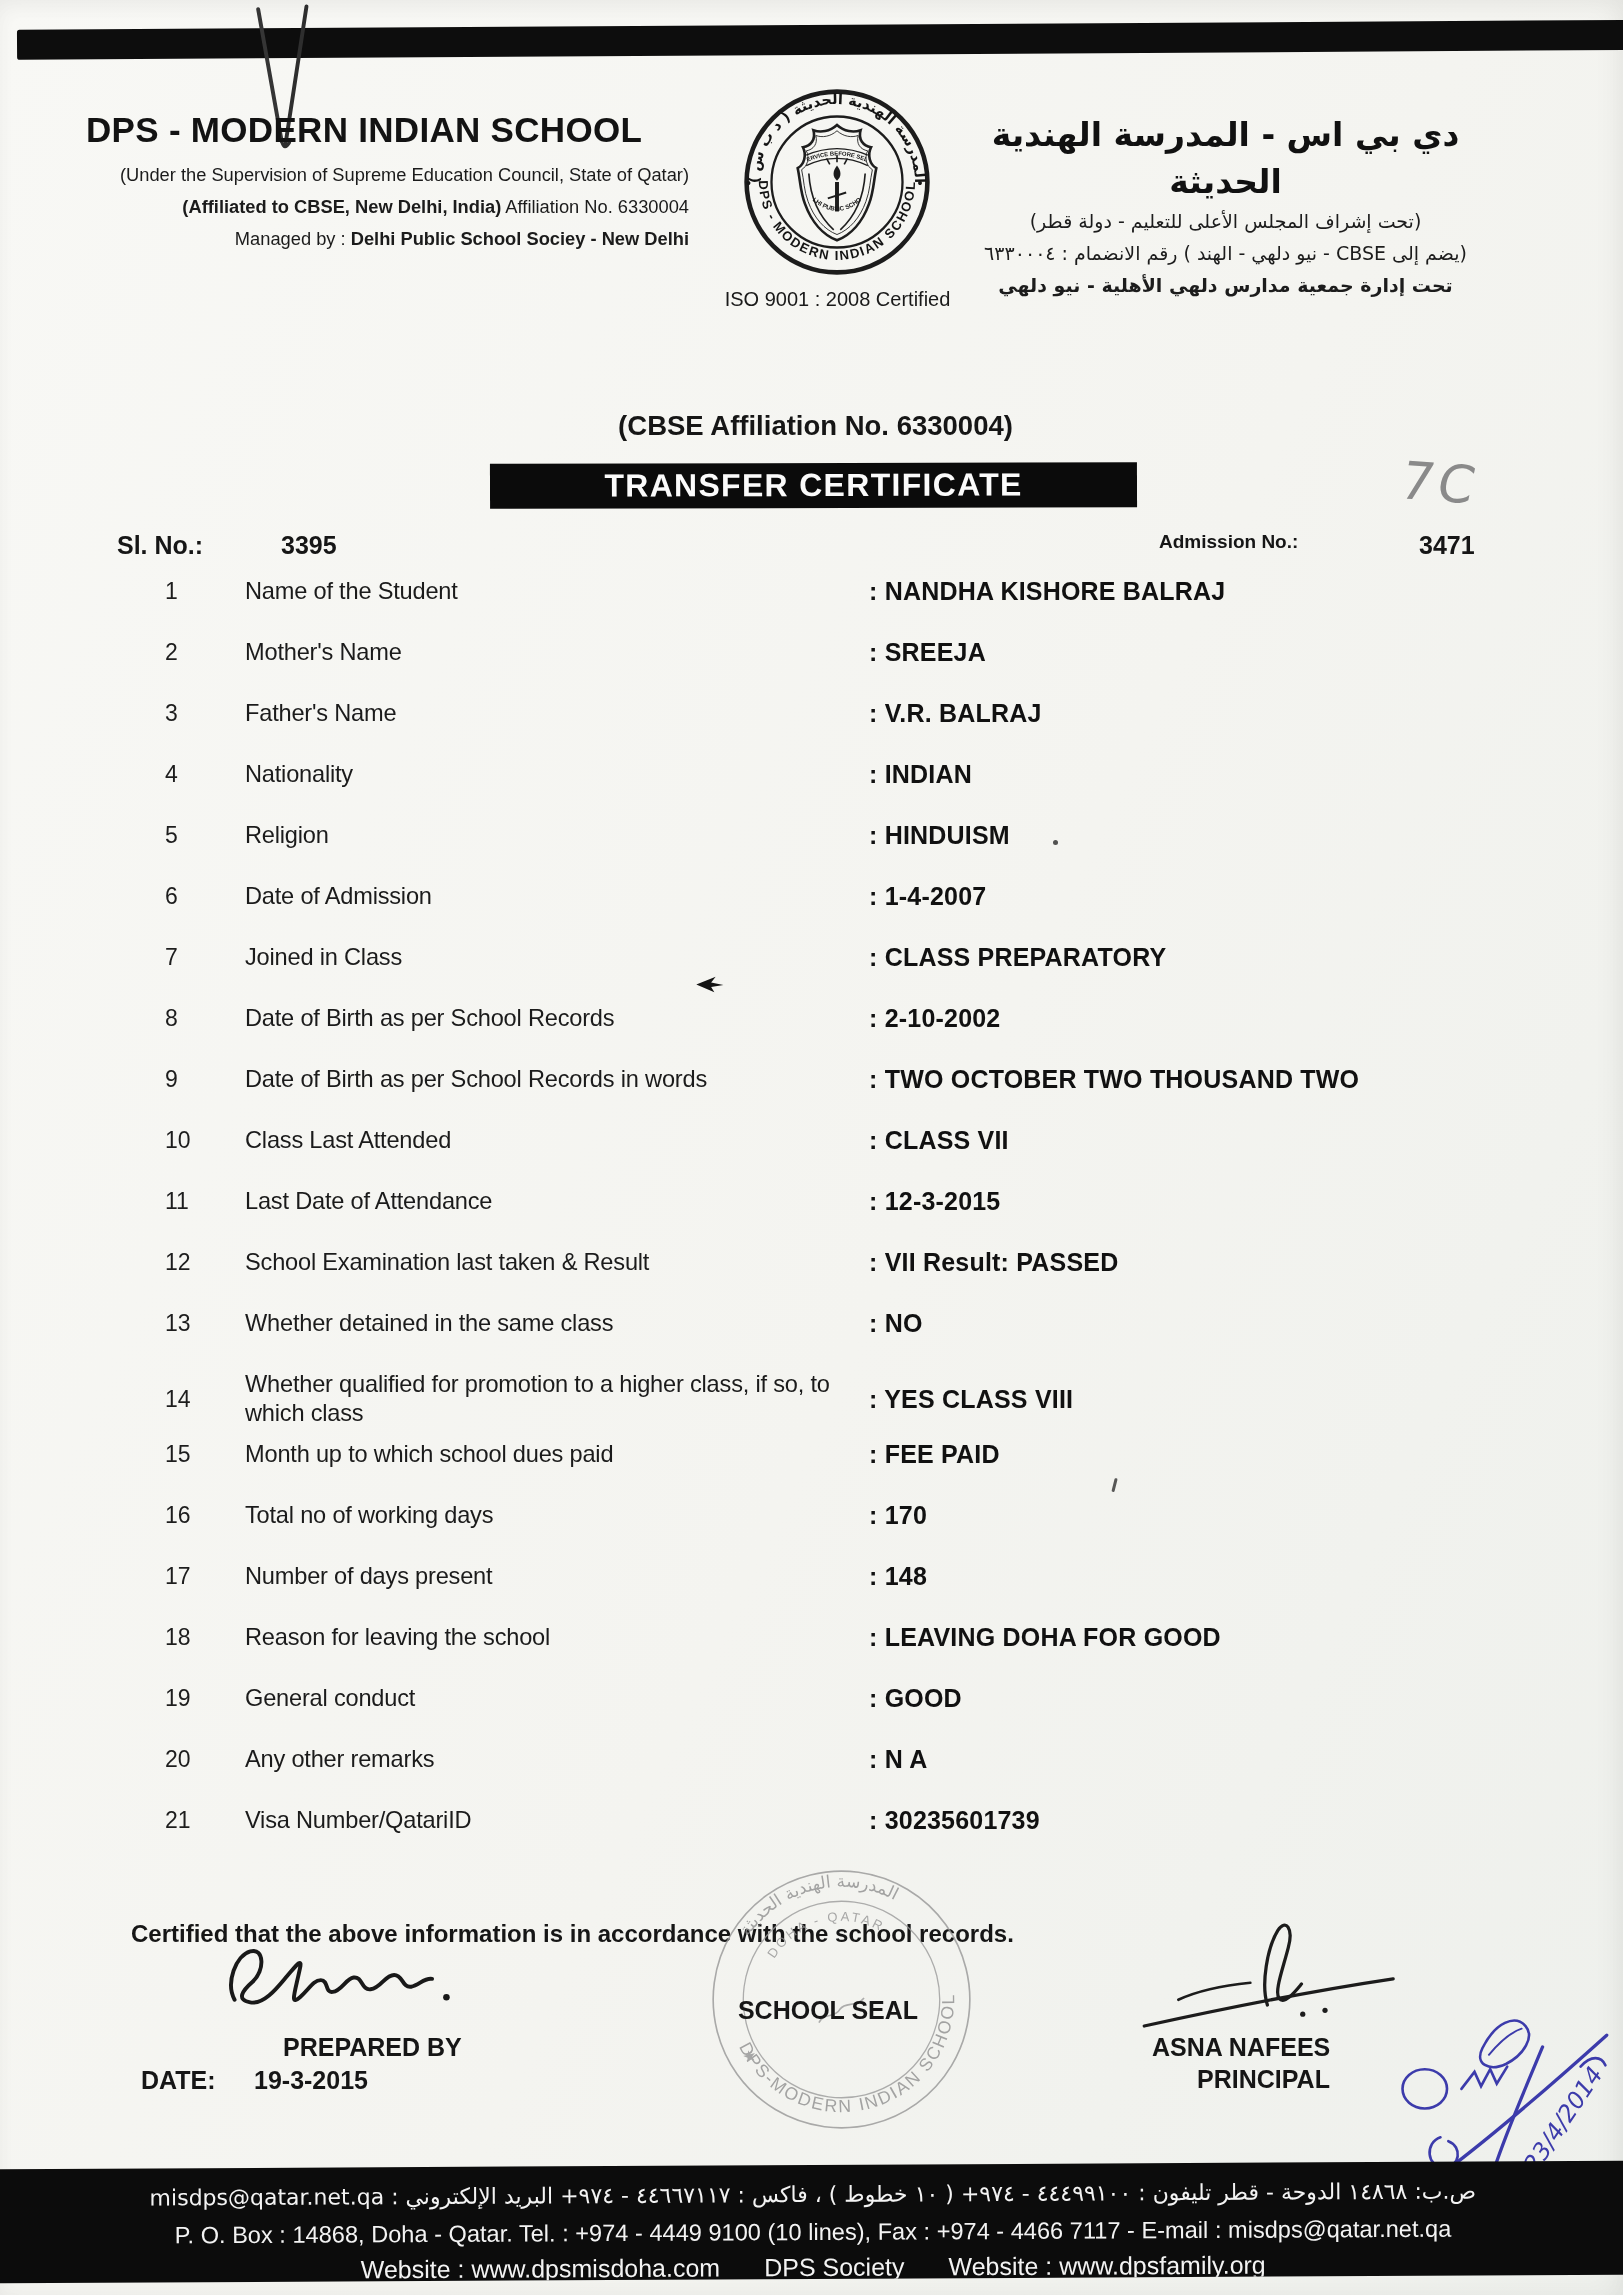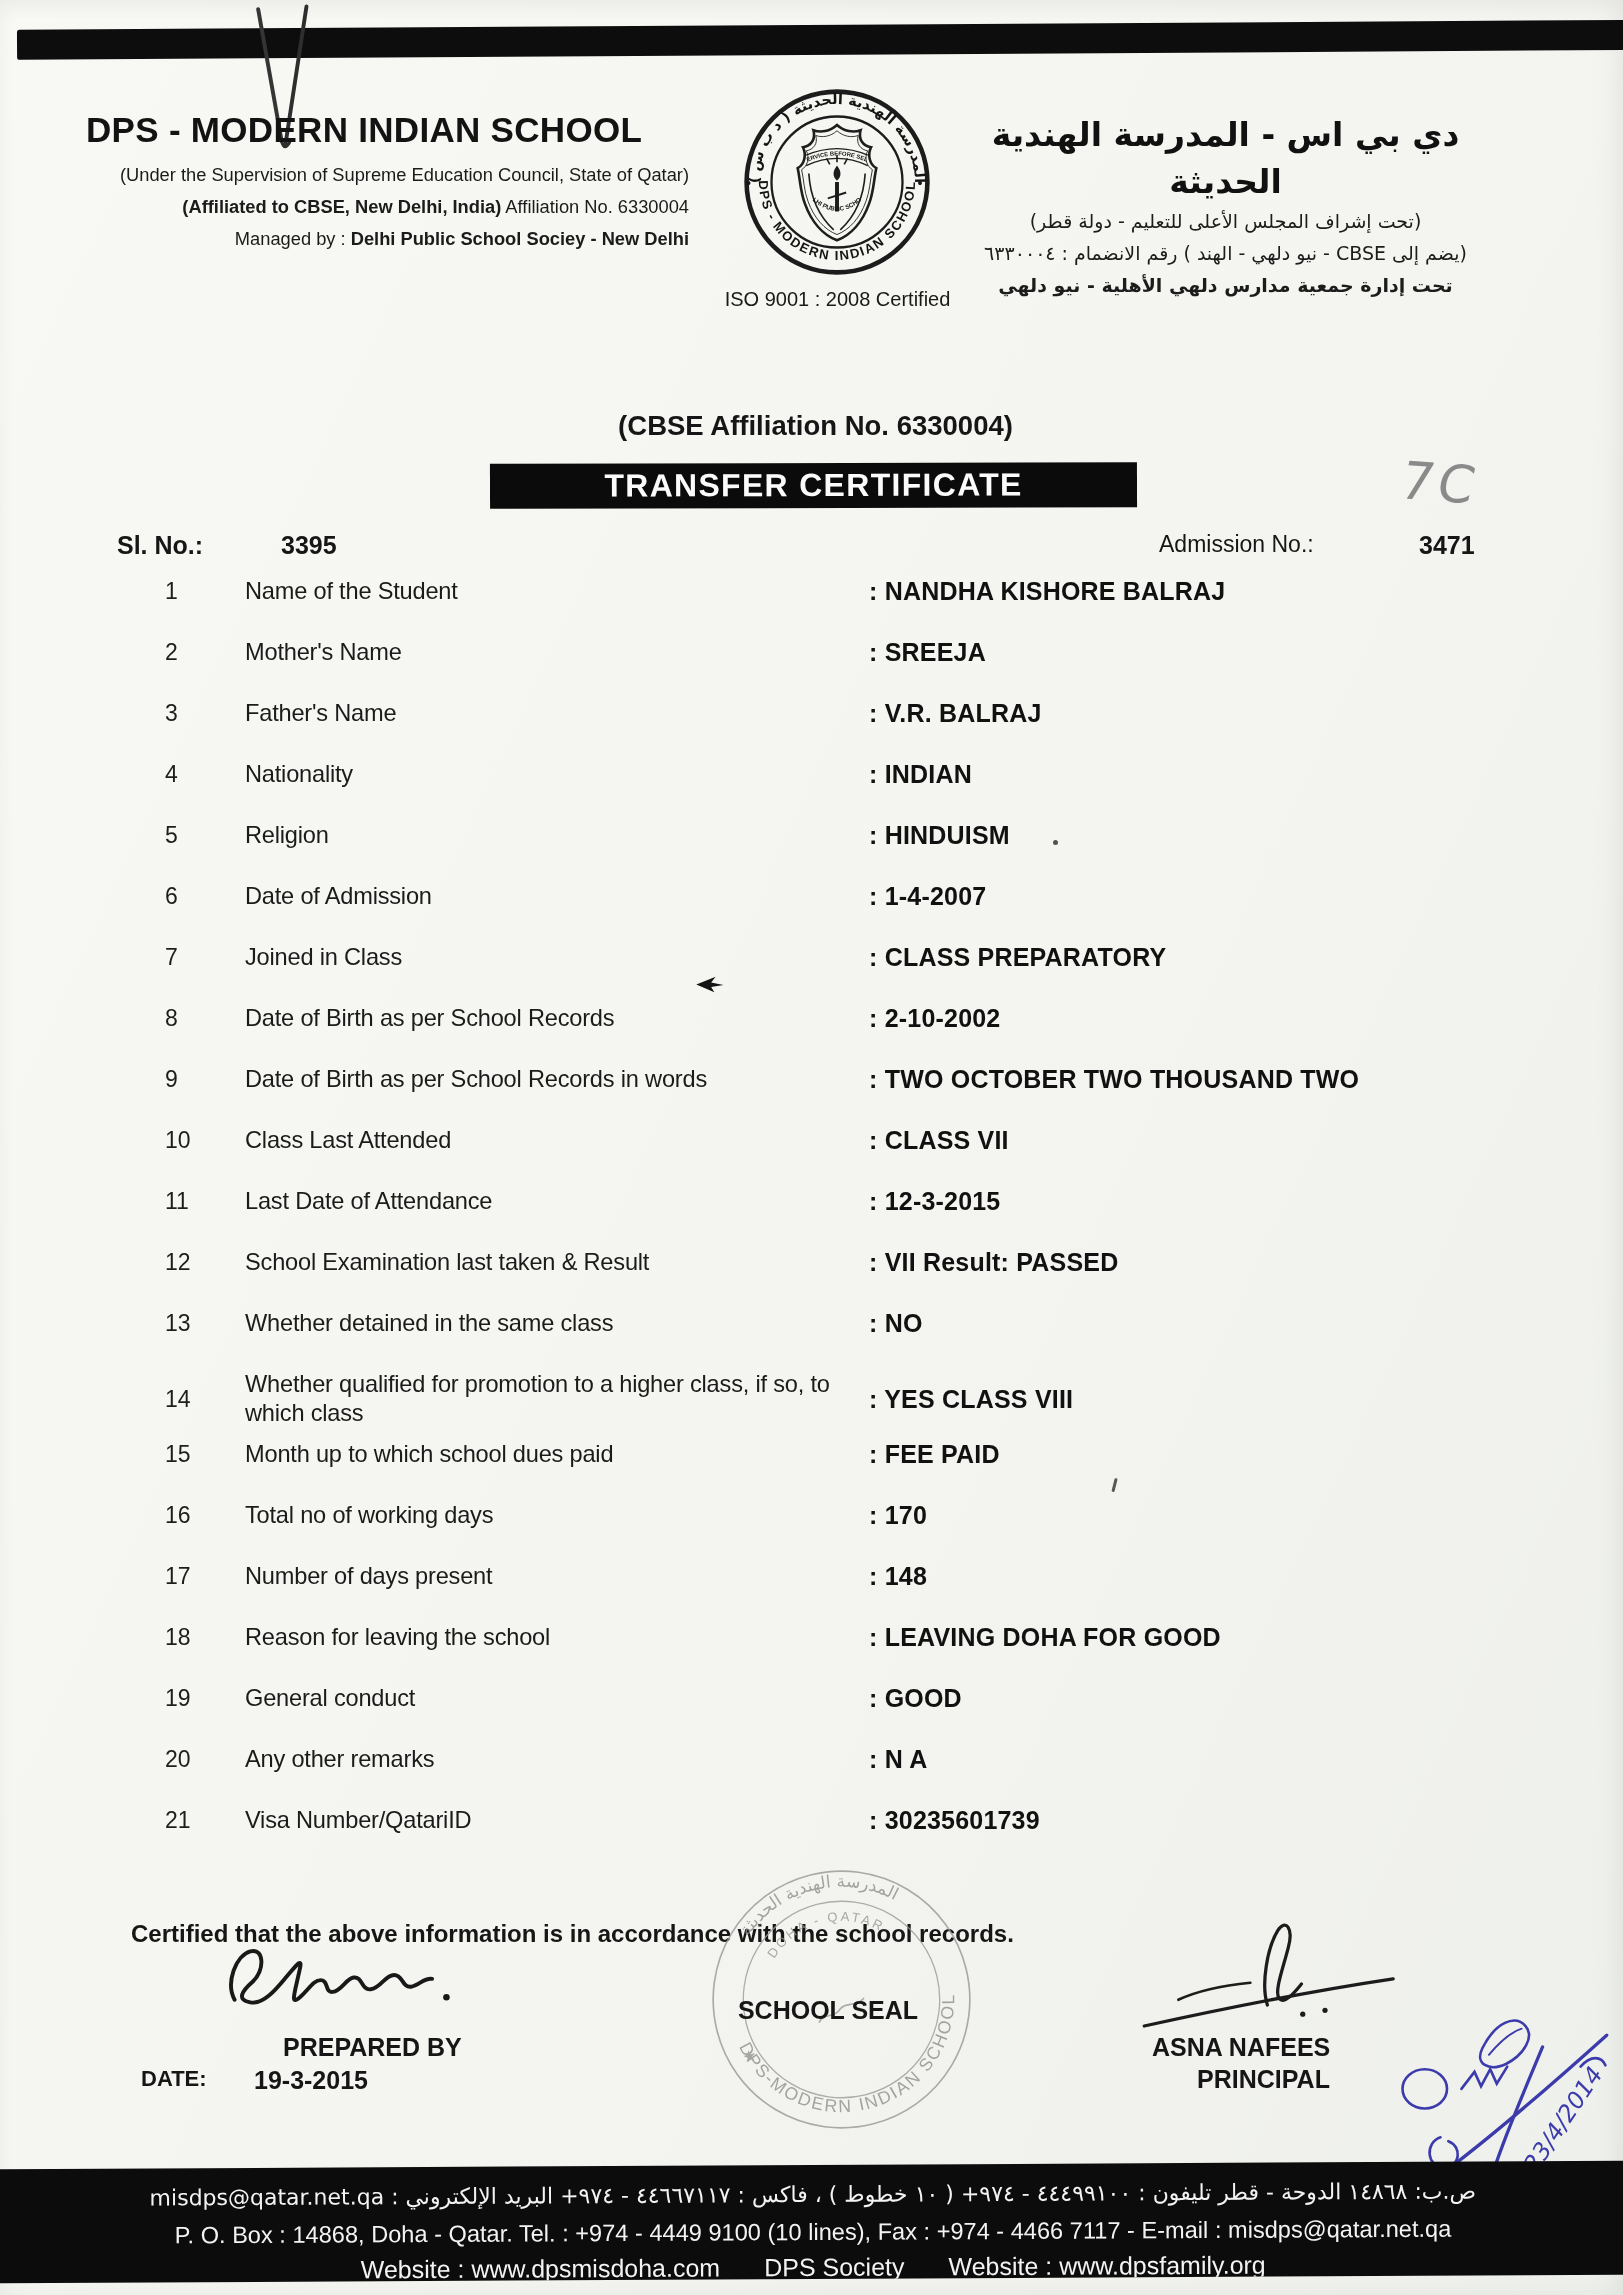--- a/index.html
+++ b/index.html
@@ -26,40 +26,40 @@
   .arabic-sub3{font-weight:700;}
   
   .cbse-line{left:488px;top:410px;width:655px;text-align:center;font-size:27.5px;font-weight:700;}
   .tc-banner{left:490px;top:463px;width:647px;height:45px;background:#0b0b0b;
              display:flex;align-items:center;justify-content:center;transform:rotate(-0.15deg);}
   .tc-banner span{color:#fbfbfb;font-size:32px;font-weight:700;letter-spacing:1.3px;}
   .hand-note{left:1401px;top:453px;font-size:52px;color:#8a8a8a;font-family:"DejaVu Sans",sans-serif;
              transform:rotate(4deg) skewX(-8deg);letter-spacing:3.9px;}
   .slno-label{left:117px;top:531px;font-size:25px;font-weight:700;}
   .slno-value{left:281px;top:531px;font-size:25px;font-weight:700;}
-  .adm-label{left:1159px;top:531px;font-size:23px;font-weight:400;}
+  .adm-label{left:1159px;top:531px;font-size:19px;font-weight:700;}
   .adm-value{left:1419px;top:531px;font-size:25px;font-weight:700;}
   
   .rows{left:0;top:577px;width:1558px;padding-left:165px;box-sizing:border-box;}
   .rows .row{display:grid;grid-template-columns:80px 624px 1fr;align-items:center;
              margin-bottom:32px;line-height:29px;}
   .row-no{font-size:23px;color:#1d1d1d;}
   .row-label{font-size:23.6px;color:#1b1b1b;letter-spacing:-0.2px;}
   .row-value{font-size:25px;font-weight:700;letter-spacing:0.2px;color:#111;}
   .row-value::before{content:": ";}
   .rows > div:nth-of-type(14){margin-bottom:12.4px;}
   
   .dot-art{left:1053px;top:840px;width:5.2px;height:5.2px;border-radius:50%;background:#343434;opacity:.85;}
   .tick-art{left:1113px;top:1478px;width:2.6px;height:14.4px;background:#2f2f2f;border-radius:1.3px;
             transform:rotate(14deg);opacity:.8;}
   
   .certified{left:131px;top:1896px;font-size:24px;font-weight:700;margin-top:24px;}
   .seal-label{left:730px;top:1996px;width:196px;text-align:center;font-size:25px;font-weight:700;z-index:5;}
   .prepared{left:283px;top:2033px;font-size:25px;font-weight:700;}
-  .date-label{left:141px;top:2066px;font-size:22px;font-weight:700;}
+  .date-label{left:141px;top:2066px;font-size:25px;font-weight:700;}
   .date-value{left:254px;top:2066px;font-size:25px;font-weight:600;}
   .principal-name{left:1152px;top:2033px;width:223px;text-align:left;font-size:25px;font-weight:700;}
   .principal-title{left:1152px;top:2065px;width:223px;text-align:center;font-size:25px;font-weight:700;}
   
   .footer{left:-7.9px;top:2165px;width:1642px;height:114px;background:#0c0c0c;
           transform:rotate(-0.3deg);overflow:hidden;color:#f3f3f3;z-index:6;}
   .f-line{position:absolute;left:0;width:100%;text-align:center;white-space:nowrap;}
   .f1{top:17px;font-size:22px;}
   .f2{top:54px;font-size:23.6px;}
   .f3{top:88px;font-size:25px;}

